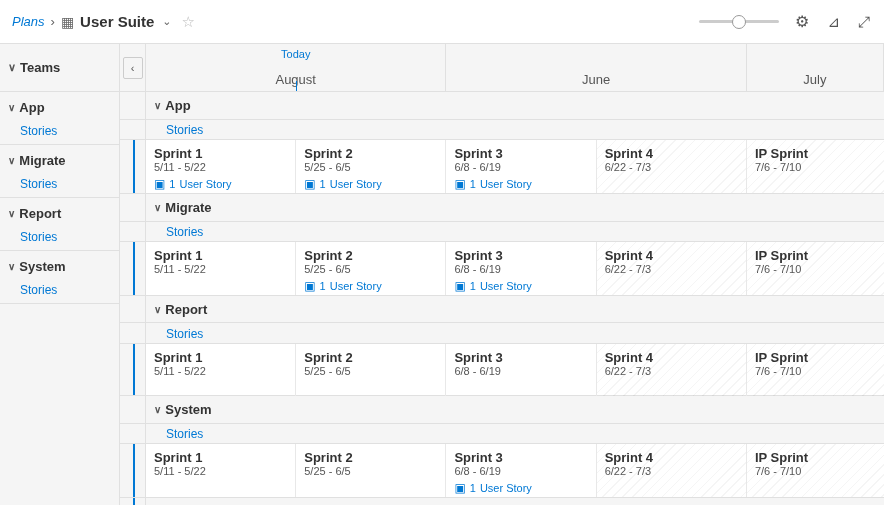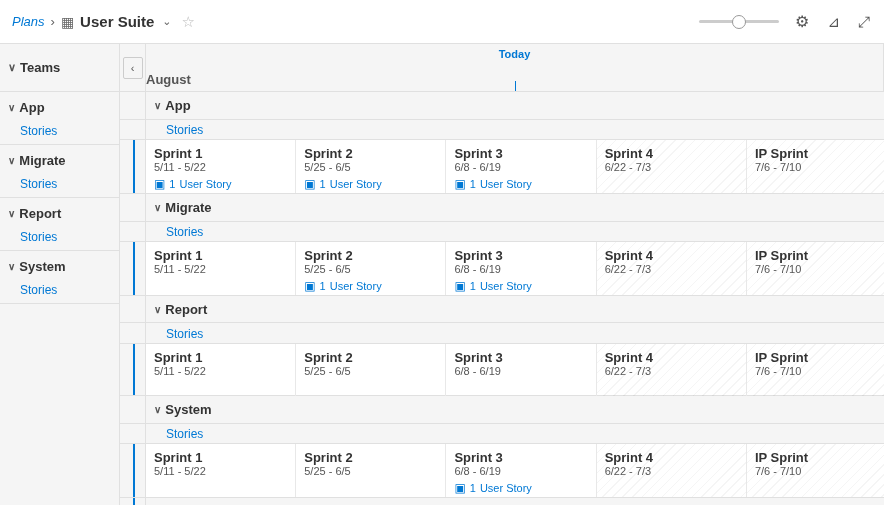--- a/index.html
+++ b/index.html
@@ -49,23 +49,23 @@
     .gantt-header-row {
       display: flex; height: 48px; border-bottom: 1px solid #e0e0e0; background: #f5f5f5;
     }
     .nav-btn-cell {
       width: 26px; min-width: 26px; display: flex; align-items: center; justify-content: center;
       border-right: 1px solid #e0e0e0; background: #f5f5f5;
     }
     .nav-btn { background: none; border: 1px solid #ccc; border-radius: 2px; cursor: pointer; font-size: 11px; width: 20px; height: 22px; display: flex; align-items: center; justify-content: center; color: #555; }
 
     .month-header {
-      display: flex; align-items: flex-end; 
+      display: flex; align-items: flex-end; justify-content: center;
       border-right: 1px solid #e0e0e0; font-size: 13px; color: #555;
-      position: relative; padding-bottom: 4px; font-weight: bold;
+      position: relative; padding-bottom: 4px;
     }
     .month-may { flex: 2.2; }
     .month-june { flex: 2.2; }
     .month-july { flex: 1; }
 
     .today-label {
       position: absolute; top: 4px; left: 50%; transform: translateX(-50%);
       font-size: 11px; color: #0078d4; white-space: nowrap;
     }
     .today-line-header {
@@ -156,20 +156,26 @@
 
     <div class="gantt-header-row">
       <div class="nav-btn-cell">
         <button class="nav-btn">‹</button>
       </div>
       <div class="month-header month-may">
         <span class="today-label">Today</span>
         <div class="today-line-header"></div>
         <span>August</span>
       </div>
+      <div class="month-header month-june">
+        <span>June</span>
+      </div>
+      <div class="month-header month-july">
+        <span>July</span>
+      </div>
     </div>
 
     <div class="gantt-body" id="gantt-body">
         <div style="display: flex; background: rgb(245, 245, 245); border-bottom: 1px solid rgb(224, 224, 224); height: 30px; align-items: center;">
           <div style="width:26px;min-width:26px;border-right:1px solid #e0e0e0;height:100%;background:#f5f5f5;"></div>
           <div style="flex:1;padding-left:8px;font-weight:600;font-size:13px;display:flex;align-items:center;gap:4px;">
             <span style="font-size:10px;color:#555;">∨</span>
             <span>App</span>
           </div>
         </div>

